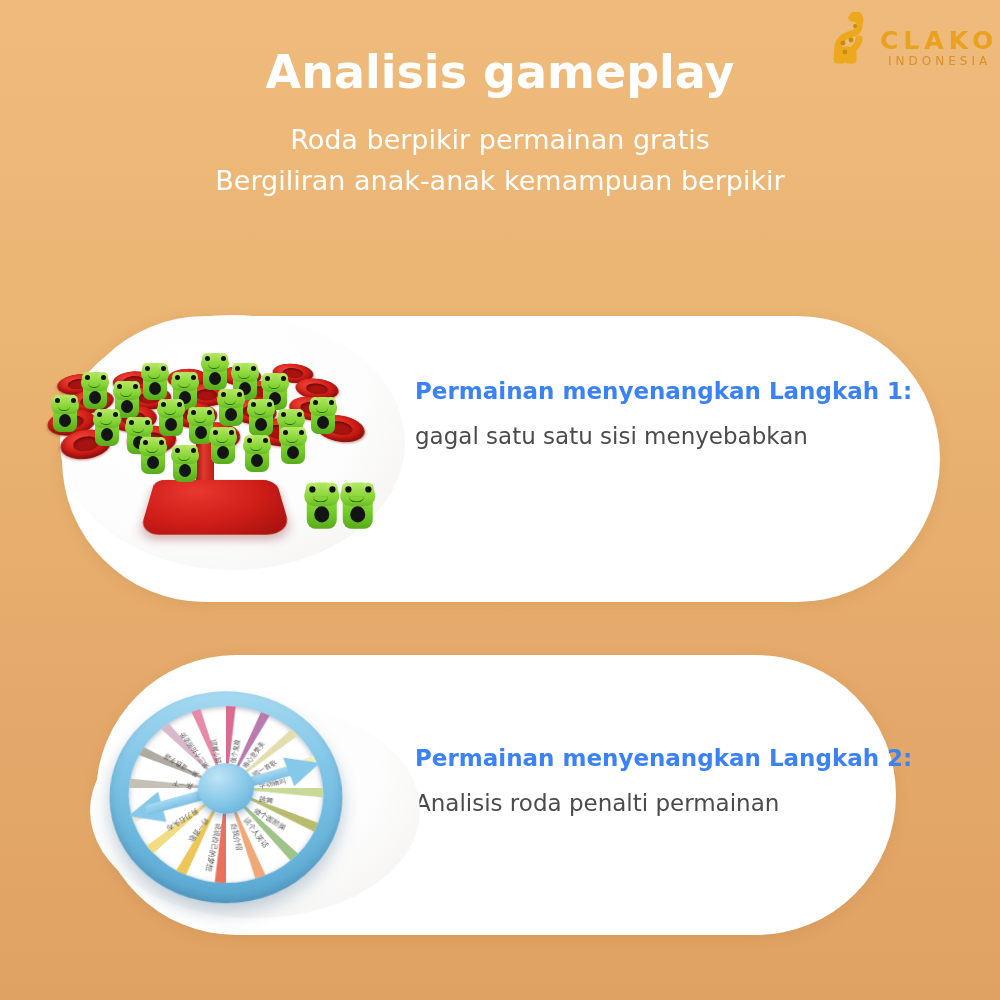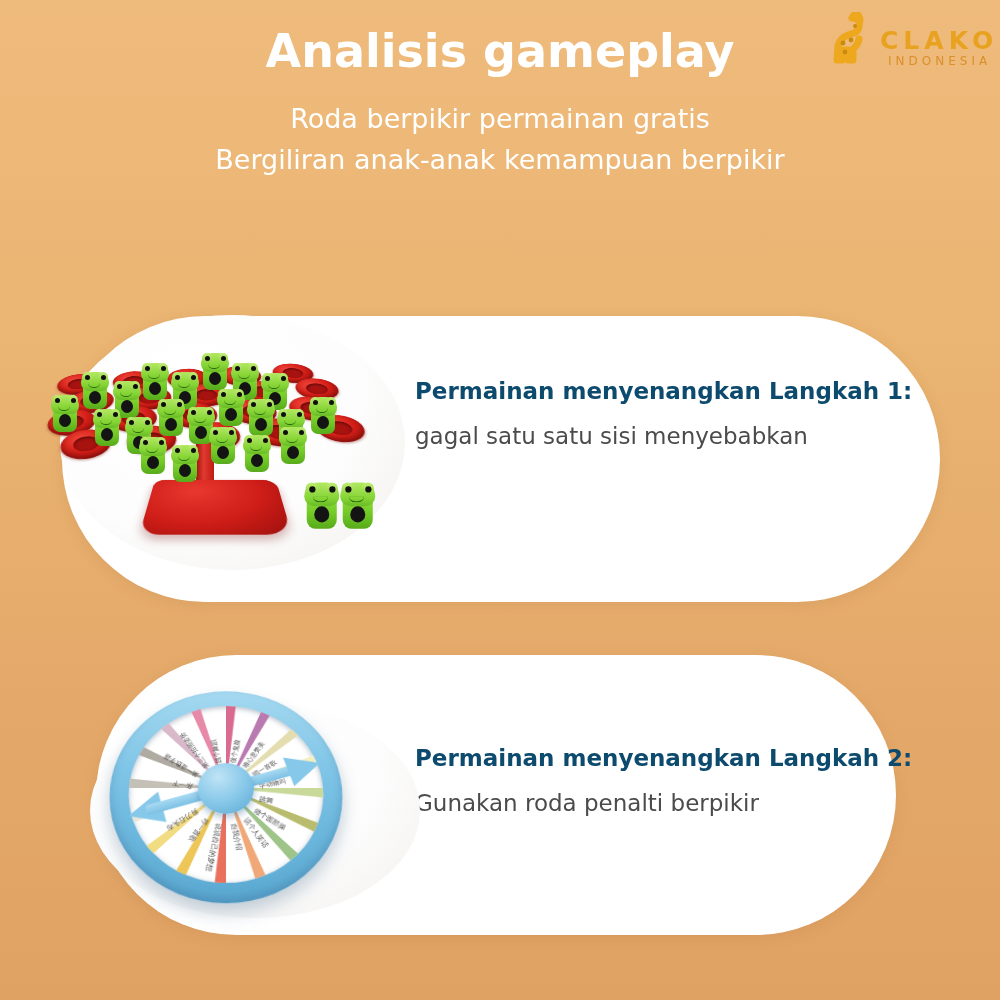--- a/index.html
+++ b/index.html
@@ -33,42 +33,42 @@
     font-size:25px; font-weight:700; letter-spacing:5px; color:#e8a21f;
     font-family:"DejaVu Sans", sans-serif;
   }
   #logo .logo-sub {
     position:absolute; left:70px; top:42px;
     font-size:12px; font-weight:400; letter-spacing:4px; color:#d98f2a;
     font-family:"DejaVu Sans", sans-serif;
   }
 
   
-  #header { position:absolute; left:0; top:24px; width:1000px; text-align:center; z-index:30; }
+  #header { position:absolute; left:0; top:45px; width:1000px; text-align:center; z-index:30; }
   #title {
     font-size:46px; font-weight:700; color:#ffffff; letter-spacing:0px;
     font-family:"DejaVu Sans", sans-serif;
   }
   #subtitle { margin-top:20px; }
   #subtitle .sub-line {
     font-size:27px; color:#ffffff; line-height:41px; font-weight:400;
     font-family:"DejaVu Sans", sans-serif;
   }
 
   
   .card {
     position:absolute; background:#ffffff; z-index:10;
     box-shadow:0 3px 14px rgba(150,95,40,0.13);
   }
   #card-1 { left:62px; top:316px; width:878px; height:286px; border-radius:143px; }
   #card-2 { left:96px; top:655px; width:800px; height:280px; border-radius:140px; }
 
   .card-text { position:absolute; z-index:20; }
   .step-title {
-    font-size:23px; font-weight:700; color:#0c4a6e; margin-bottom:13px;
+    font-size:23px; font-weight:700; color:#3b82f6; margin-bottom:13px;
     font-family:"DejaVu Sans", sans-serif;
   }
   .step-line {
     font-size:23px; color:#4b4b4b; line-height:39px; font-weight:400;
     font-family:"DejaVu Sans", sans-serif;
   }
   #text-1 { left:415px; top:378px; }
   #text-2 { left:415px; top:745px; }
 
   
@@ -504,14 +504,14 @@
       <div class="ptr-arm  left"></div>
       <div class="ptr-arm  right"></div>
       <div class="ptr-head right"></div>
     </div>
     <div id="wheel-hub"></div>
   </div>
 </div>
 
 <div class="card-text" id="text-2">
   <div class="step-title">Permainan menyenangkan Langkah 2:</div>
-  <div class="step-line">Gunakan roda penalti berpikir</div>
+  <div class="step-line">Analisis roda penalti permainan</div>
 </div>
 
 </body></html>

